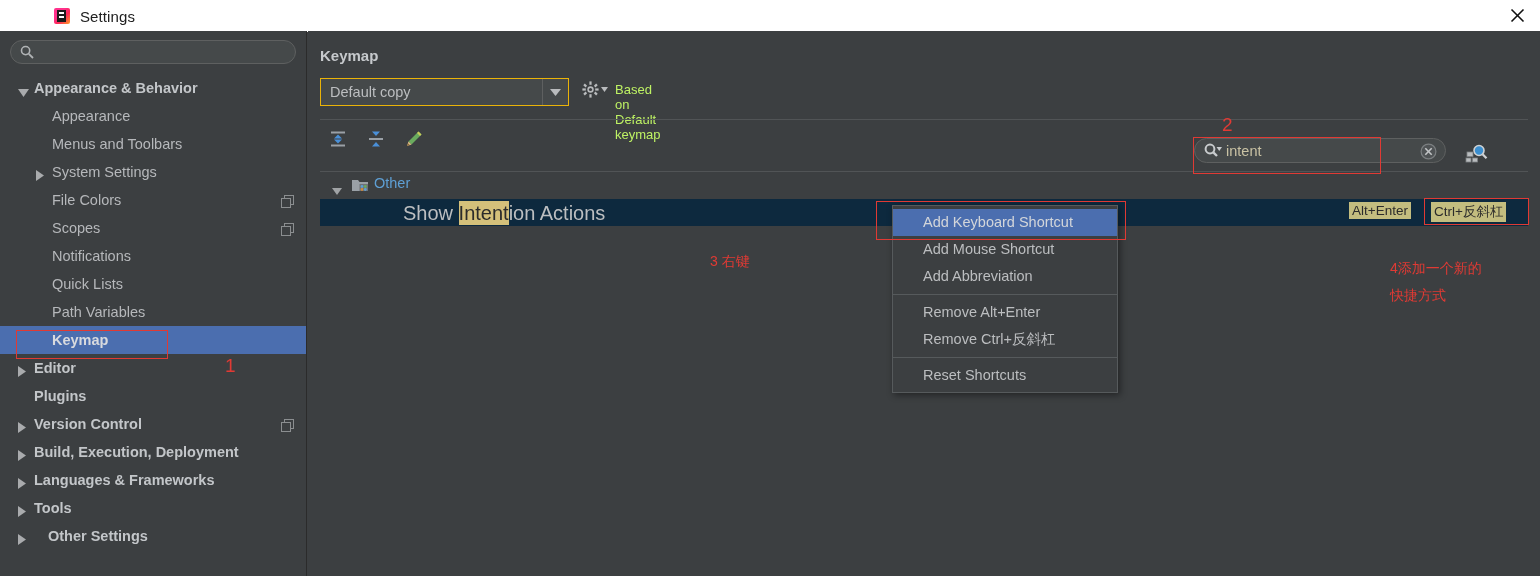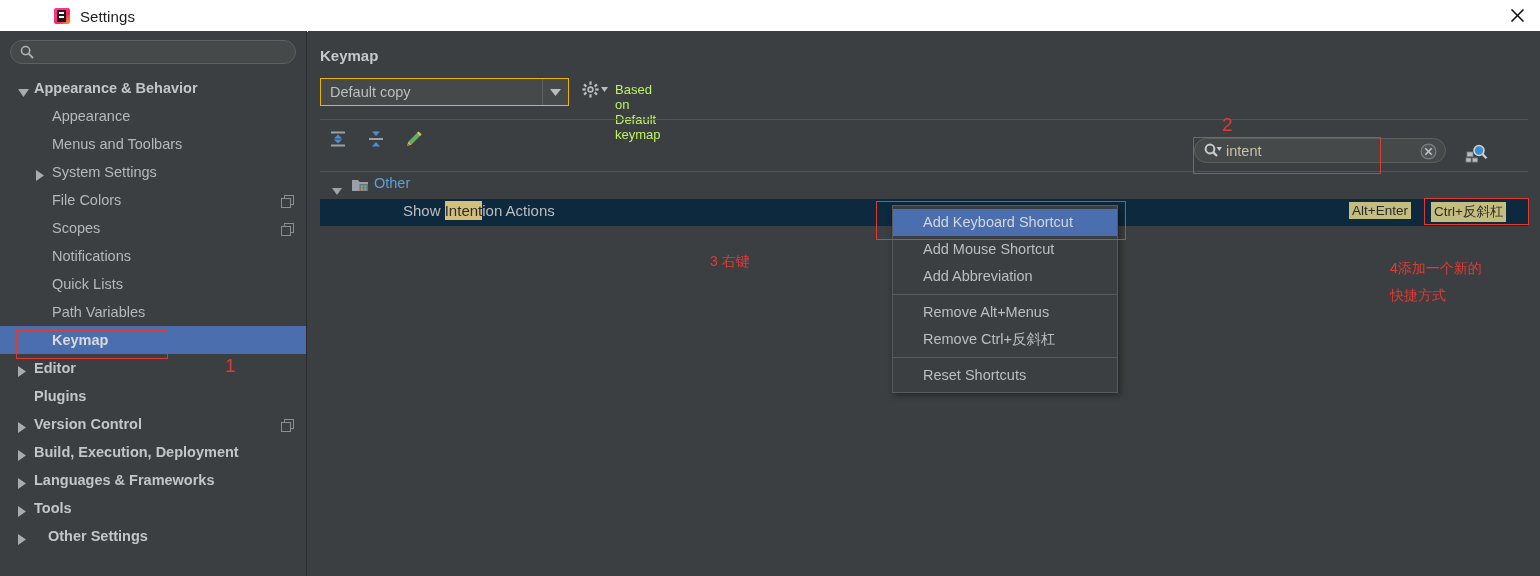--- a/index.html
+++ b/index.html
@@ -134,21 +134,21 @@
   #actions-tree {
     position: absolute; left: 12px; top: 140px; width: 1208px; height: 394px;
     background: #3c3f41; border-top: 1px solid #515456;
   }
   .act-row { position: relative; height: 27px; display: flex; align-items: center; }
   #row-other { color: #5b9bd5; }
   #row-other .folder { position: absolute; left: 32px; top: 6px; }
   #row-other .txt { position: absolute; left: 54px; top: 3px; font-size: 14.5px; color: #5e9fd4; }
   #row-other .tw { position: absolute; left: 12px; top: 9px; }
   #row-action { background: #0d293e; height: 27px; }
-  #row-action .txt { position: absolute; left: 83px; top: 3px; font-size: 15px; color: #bcbec0;
+  #row-action .txt { position: absolute; left: 83px; top: 3px; font-size: 20px; color: #bcbec0;
                      white-space: nowrap; }
   .hl { background: #d4c07a; color: #2b2b2b; padding: 1px 0; }
   .kbd {
     position: absolute; top: 3px; font-size: 13.5px; color: #2b2b2b;
     background: #c3bd7f; padding: 1px 3px; white-space: nowrap;
   }
 
   
   #ctx-menu {
     position: absolute; left: 892px; top: 205px; width: 226px;
@@ -411,21 +411,21 @@
 
   </div>
 
 </div>
 
 <div id="ctx-menu">
     <div class="mi hi">Add Keyboard Shortcut</div>
     <div class="mi">Add Mouse Shortcut</div>
     <div class="mi">Add Abbreviation</div>
     <div class="sep"></div>
-    <div class="mi">Remove Alt+Menus</div>
+    <div class="mi">Remove Alt+Enter</div>
     <div class="mi">Remove Ctrl+反斜杠</div>
     <div class="sep"></div>
     <div class="mi">Reset Shortcuts</div>
   </div>
 
 <div class="ann-box" style="left:16px;  top:330px; width:152px; height:29px;"></div>
 <div class="ann-txt ann-num" style="left:225px; top:355px;">1</div>
 
 <div class="ann-box" style="left:1193px; top:137px; width:188px; height:37px;"></div>
 <div class="ann-txt ann-num" style="left:1222px; top:114px;">2</div>

